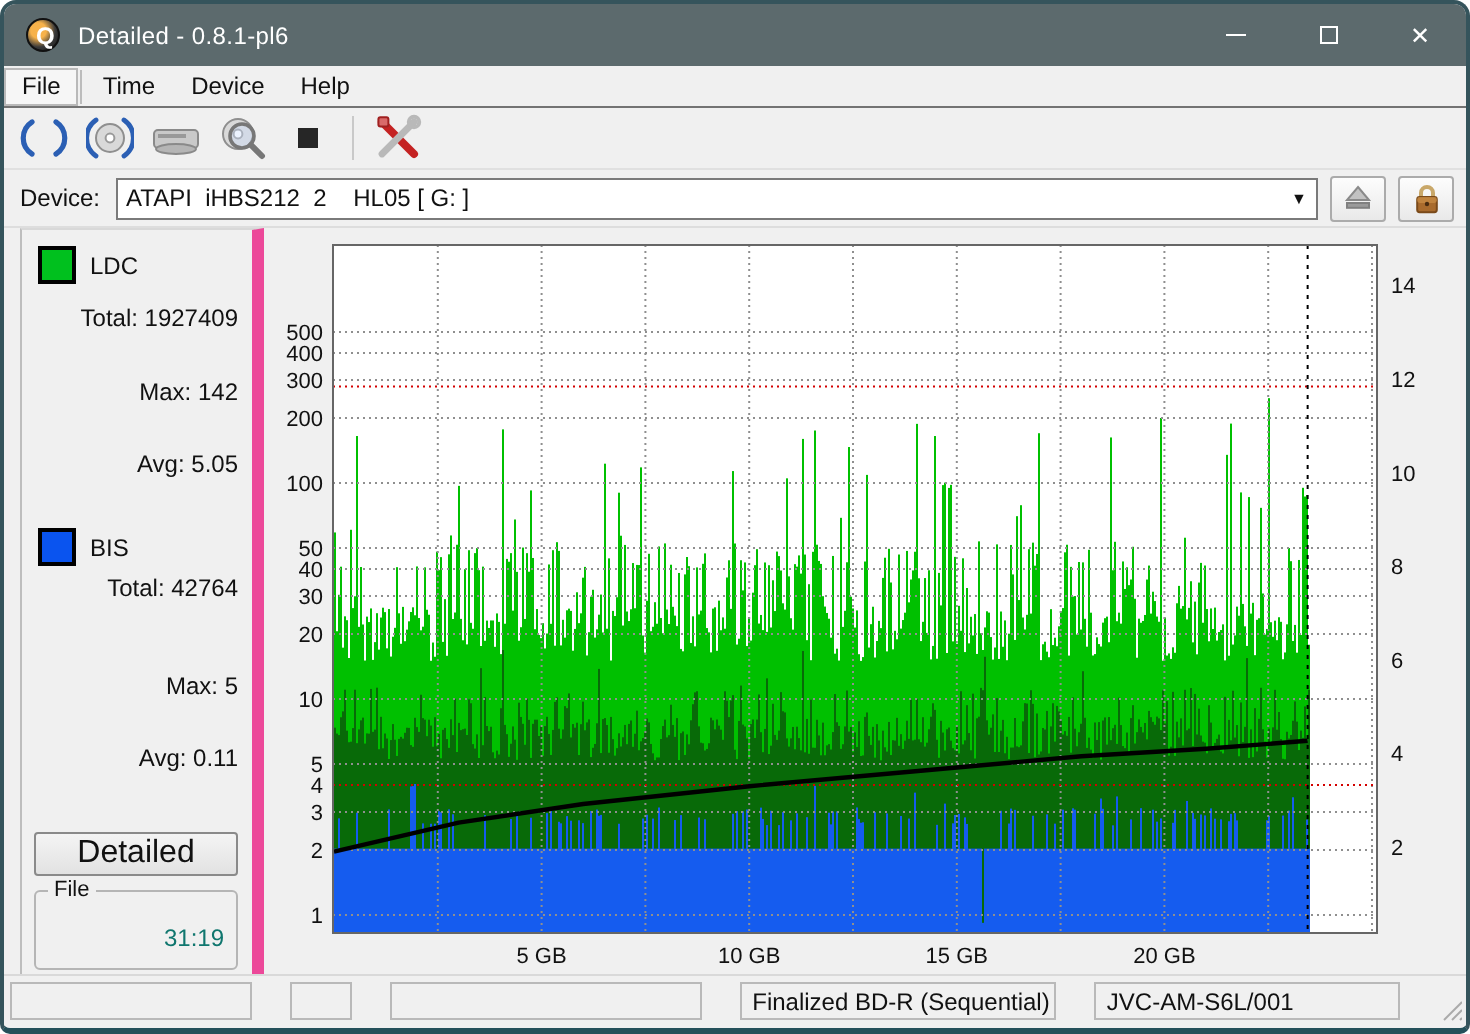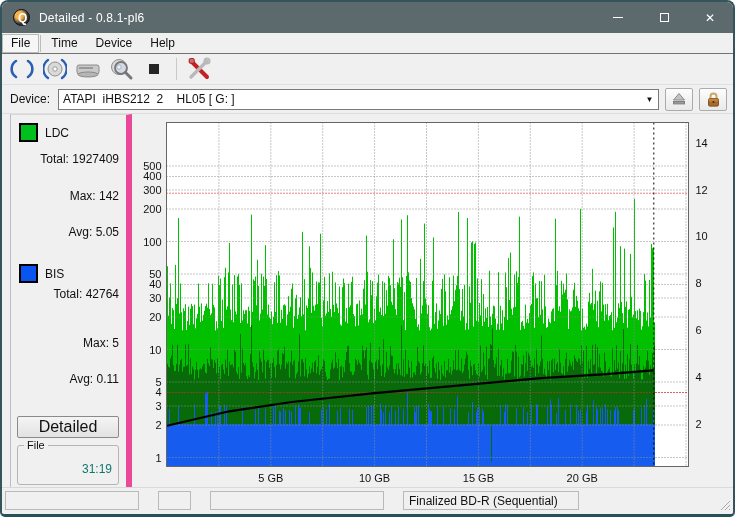--- a/index.html
+++ b/index.html
@@ -1704,19 +1704,20 @@
           <text x="450.20000000000005" y="367.5" text-anchor="middle" font-size="11" fill="#111">20 GB</text>
         </svg>
     </div>
   </div>
 
   <div class="statusbar">
     <div class="status-cell" style="width:134px;"></div>
     <div class="status-cell" style="width:33px;"></div>
     <div class="status-cell" style="width:174px;"></div>
     <div class="status-cell" style="width:176px;">Finalized BD-R (Sequential)</div>
+    <div class="status-cell" style="width:170px;">JVC-AM-S6L/001</div>
     <svg class="grip" width="13" height="13">
       <line x1="12" y1="3" x2="3" y2="12" stroke="#aaa"></line>
       <line x1="12" y1="7" x2="7" y2="12" stroke="#aaa"></line>
       <line x1="12" y1="11" x2="11" y2="12" stroke="#aaa"></line>
     </svg>
   </div>
 </div>
 
 </body></html>

